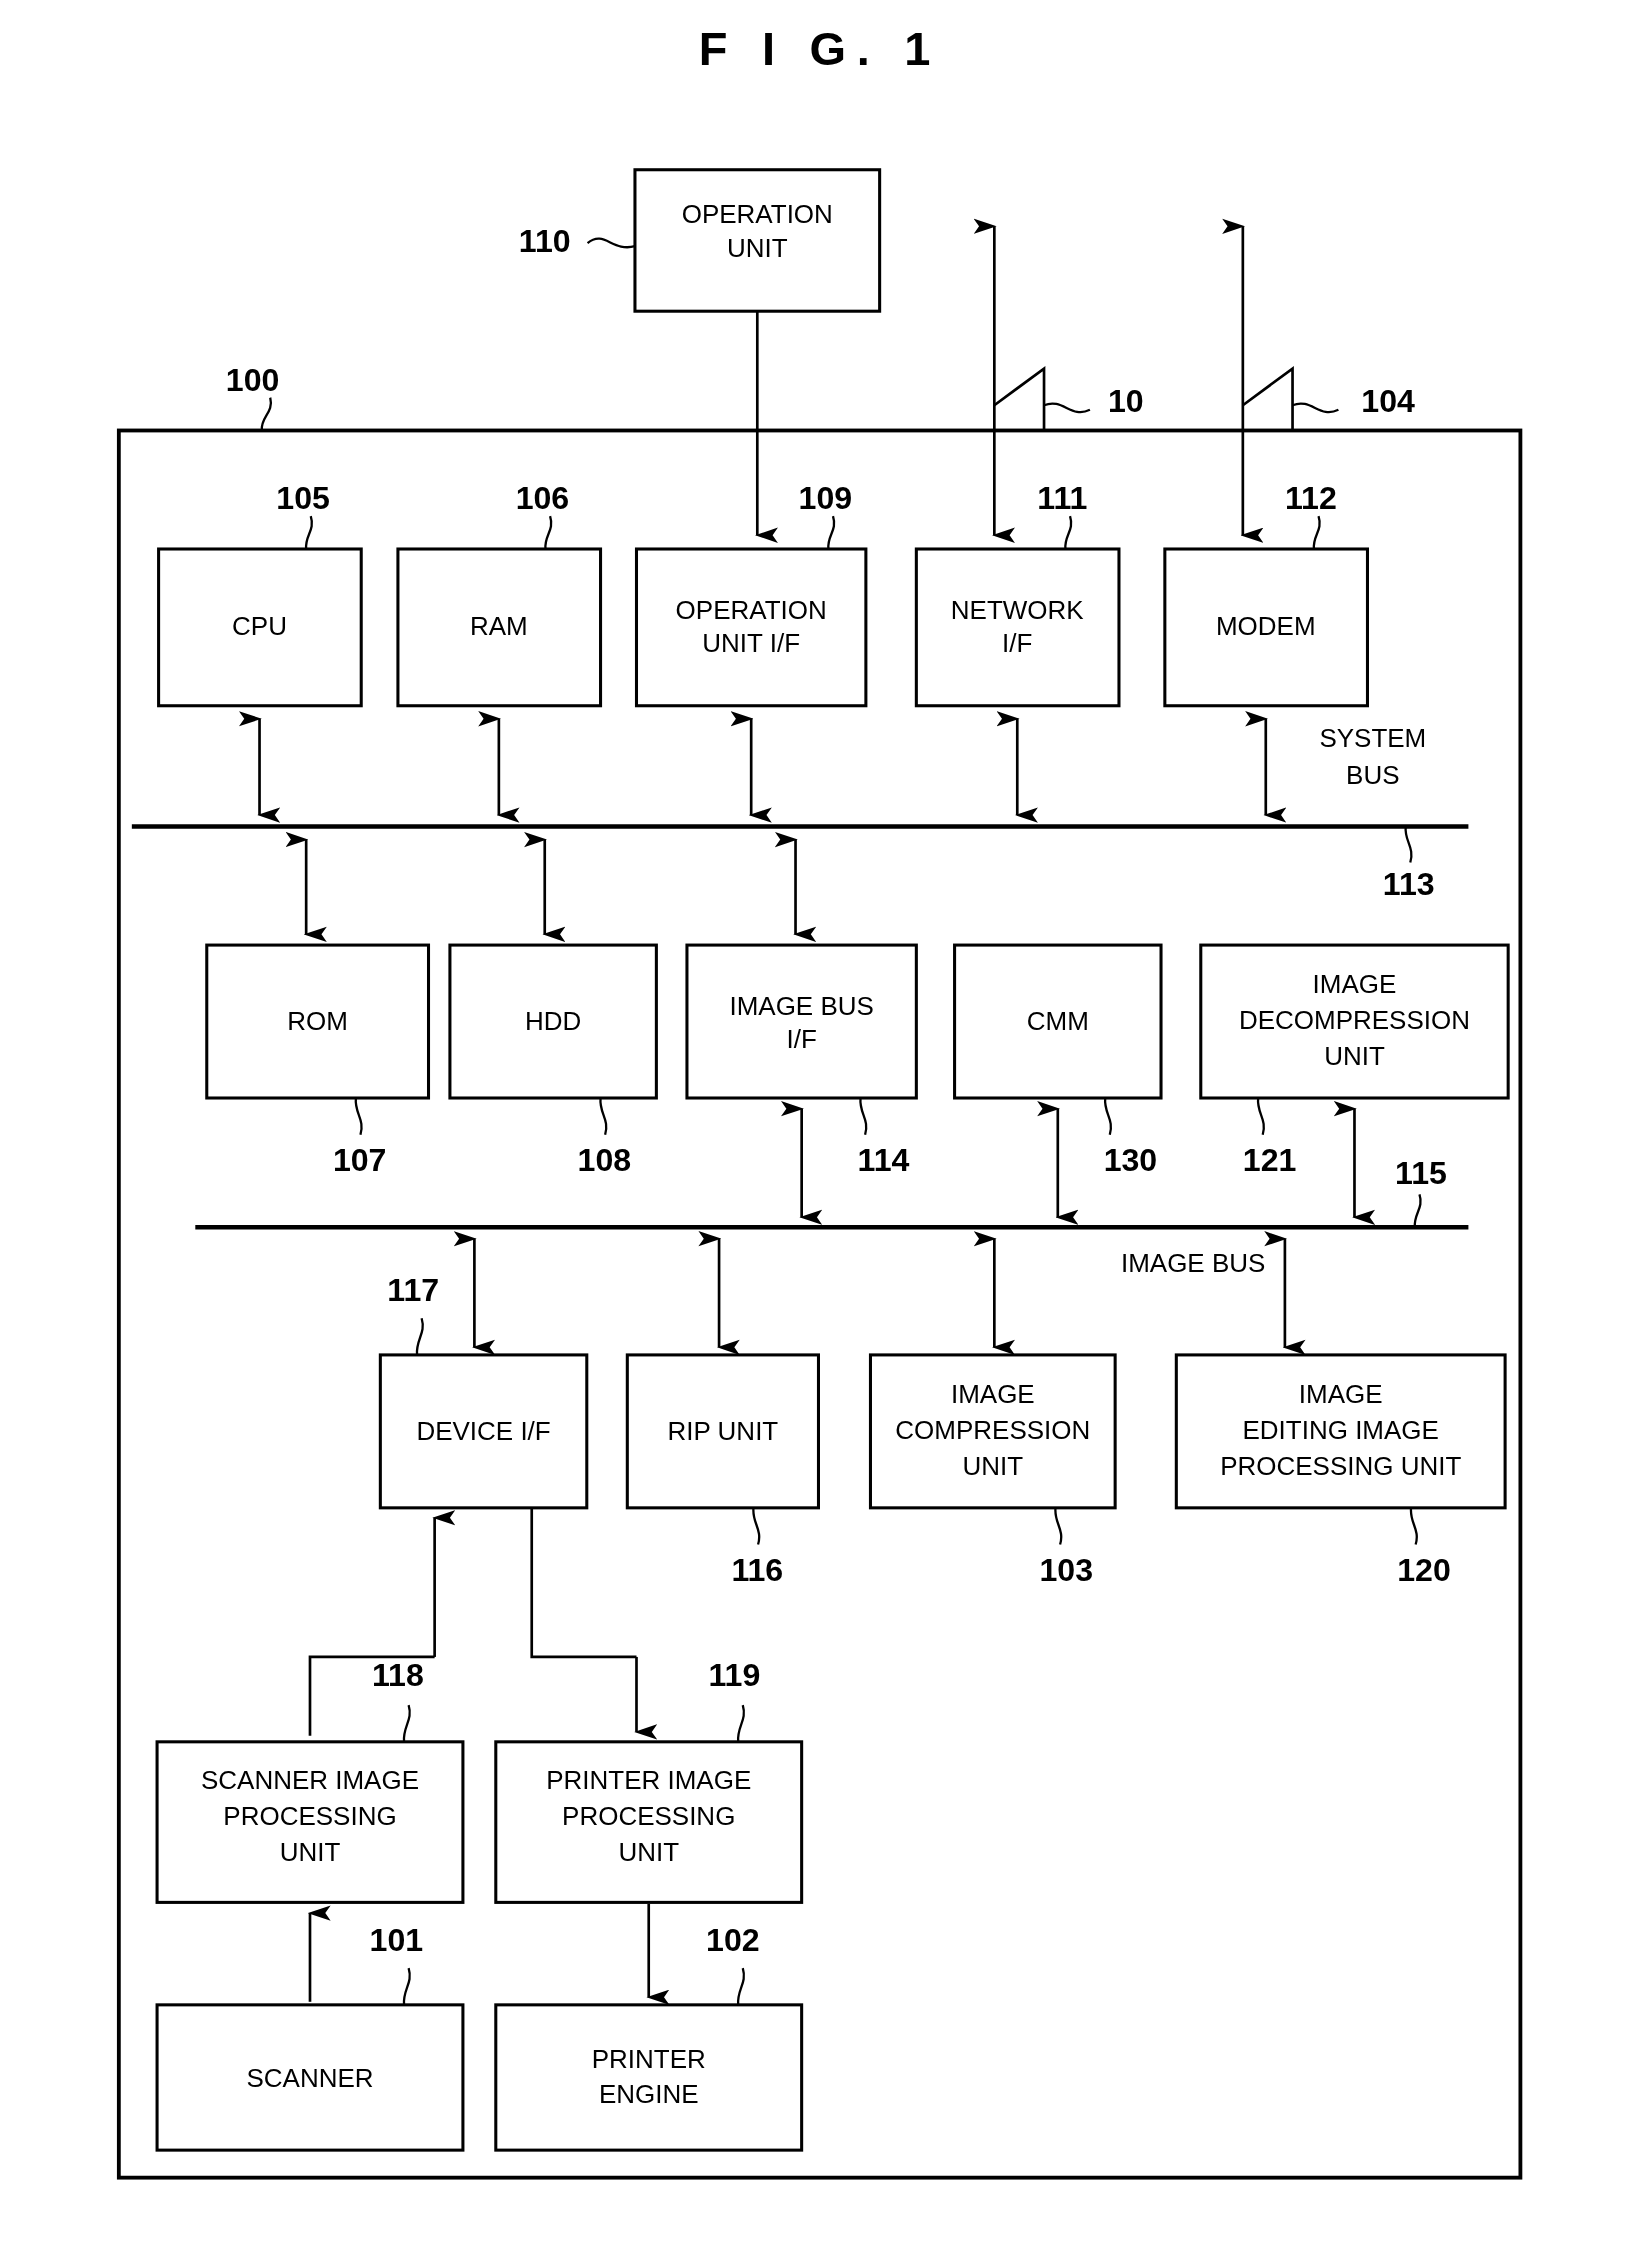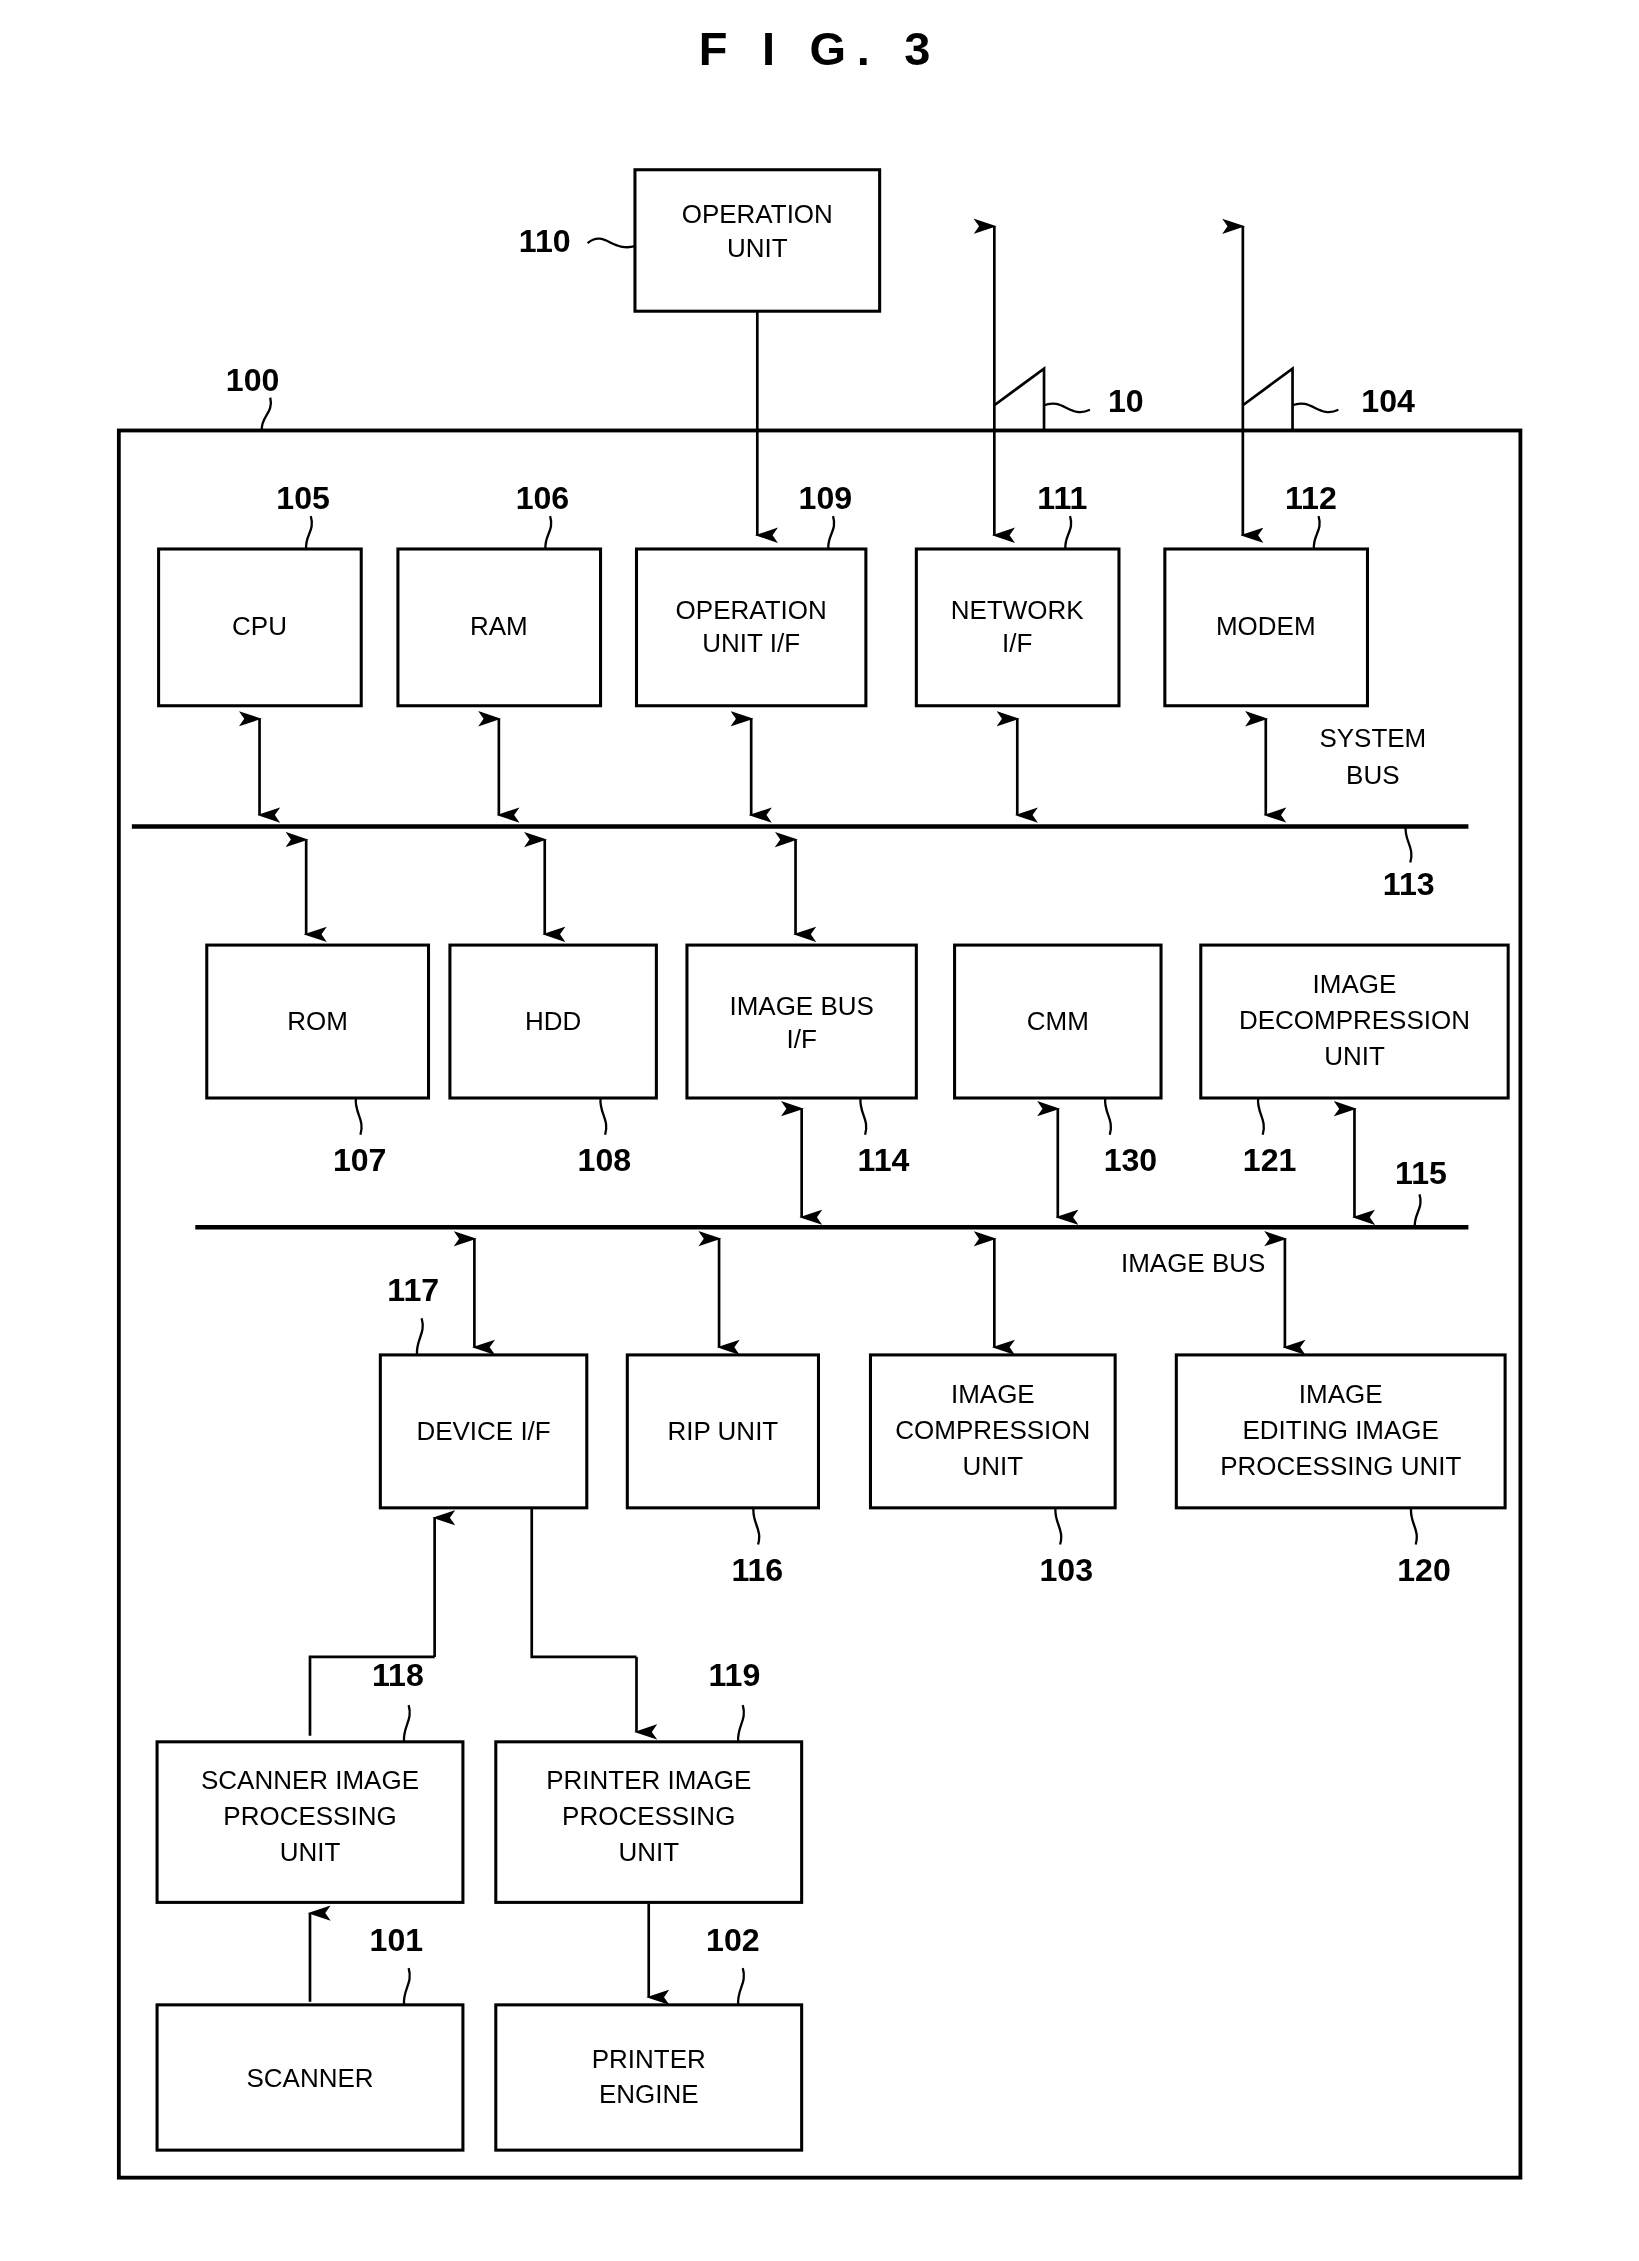--- a/index.html
+++ b/index.html
@@ -84,21 +84,21 @@
     font-weight: bold;
     letter-spacing: 10.7px;
     color: #000000;
   }
 </style>
 </head>
 <body>
 
 <div id="figure-root">
 
-  <div class="fig-title">F I G. 3</div>
+  <div class="fig-title">F I G. 1</div>
 
   <svg id="diagram" viewBox="0 0 2144 2957">
     <defs>
       <marker id="arrowUp" markerWidth="10" markerHeight="12" refX="5" refY="1.5" orient="auto-start-reverse" markerUnits="userSpaceOnUse">
         <path d="M1,12 L5,0 L9,12 L5,9 Z" fill="#000"></path>
       </marker>
       <marker id="arrowHead" markerWidth="24" markerHeight="30" refX="12" refY="27" orient="auto" markerUnits="userSpaceOnUse">
         <path d="M2,0 L12,30 L22,0 L12,7 Z" fill="#000"></path>
       </marker>
       <marker id="arrowHeadRev" markerWidth="24" markerHeight="30" refX="12" refY="3" orient="auto" markerUnits="userSpaceOnUse">

